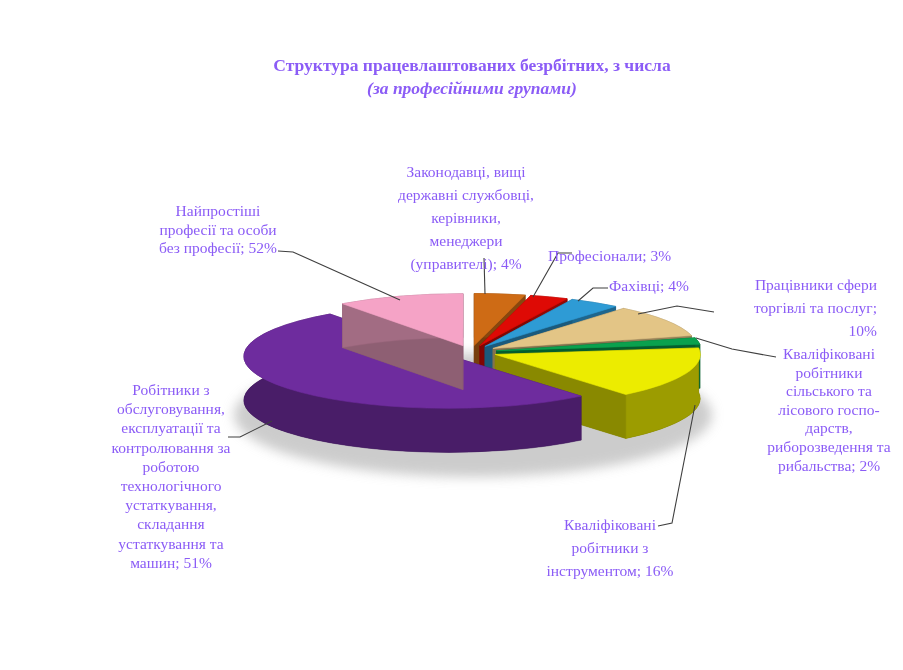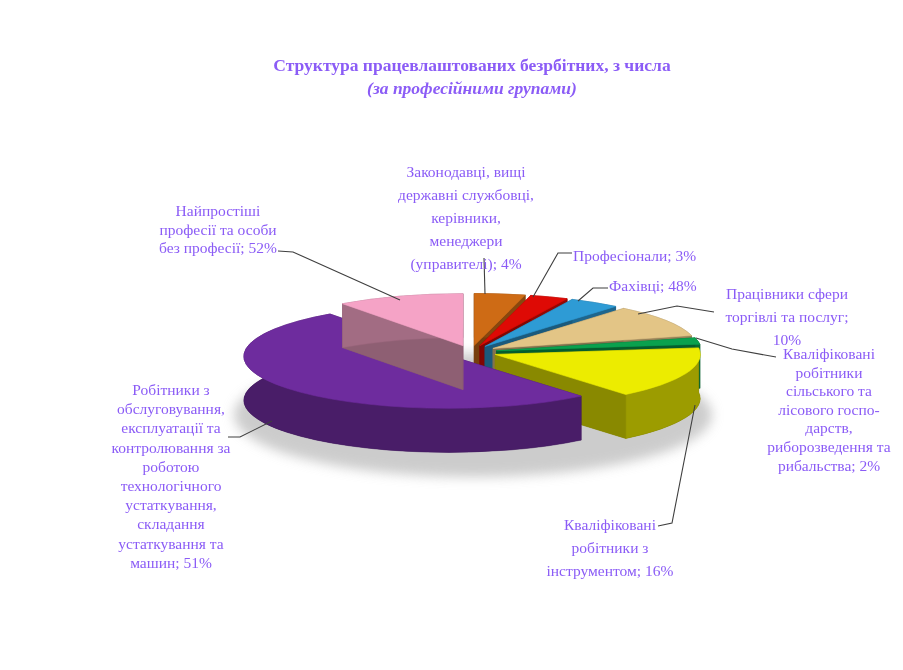--- a/index.html
+++ b/index.html
@@ -11,23 +11,23 @@
   .title{
     position:absolute;left:150px;top:54px;width:580px;text-align:center;
     font-weight:bold;font-size:17.5px;line-height:22.5px;
   }
   .title .l4{font-style:italic;text-align:center;}
   .callout{
     position:absolute;font-size:15.5px;line-height:23px;text-align:center;
     white-space:pre-line;
   }
   .c-legislators{left:338px;top:160px;width:192px;}
-  .c-professionals{left:541px;top:244px;text-align:right;white-space:nowrap;}
+  .c-professionals{left:516px;top:244px;text-align:right;white-space:nowrap;}
   .c-specialists{left:577px;top:274px;text-align:left;white-space:nowrap;}
-  .c-trade{left:665px;top:282px;width:180px;}
+  .c-trade{left:665px;top:273px;width:180px;text-align:right;}
   .c-agri{left:701px;top:345px;width:192px;line-height:18.6px;}
   .c-tooled{left:487px;top:513px;width:182px;}
   .c-machine{left:46px;top:380px;width:186px;line-height:19.2px;}
   .c-simplest{left:94px;top:202px;width:184px;line-height:18.6px;}
 </style>
 </head>
 <body>
 
 <div id="stage">
 
@@ -108,21 +108,21 @@
     <div class="l1">Структура працевлаштованих безрбітних, з числа</div>
     <div class="l4">(за професійними групами)</div>
   </div>
 
   <div class="callout c-legislators">Законодавці, вищі
 державні службовці,
 керівники,
 менеджери
 (управителі); 4%</div>
   <div class="callout c-professionals">Професіонали; 3%</div>
-  <div class="callout c-specialists">Фахівці; 48%</div>
+  <div class="callout c-specialists">Фахівці; 4%</div>
   <div class="callout c-trade">Працівники сфери
 торгівлі та послуг;
 10%</div>
   <div class="callout c-agri">Кваліфіковані
 робітники
 сільського та
 лісового госпо-
 дарств,
 риборозведення та
 рибальства; 2%</div>

